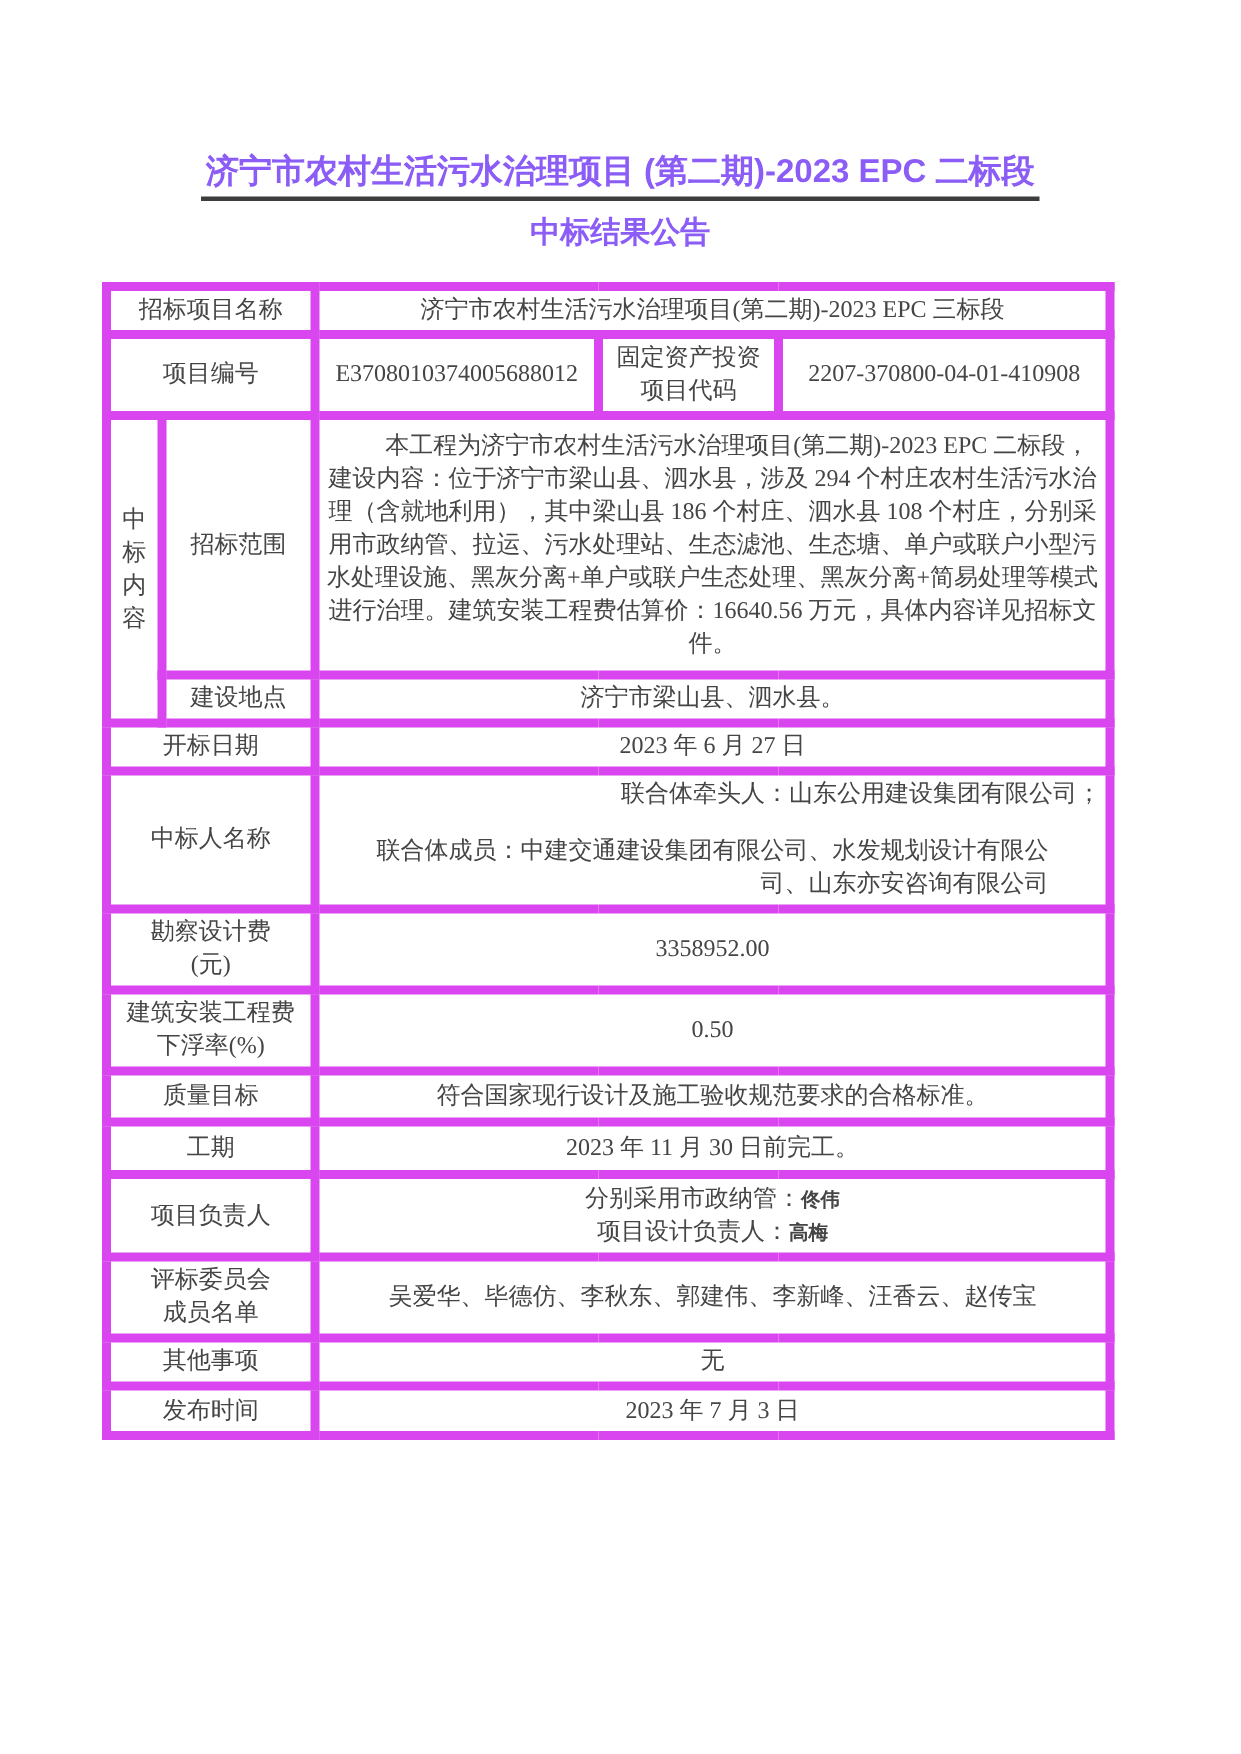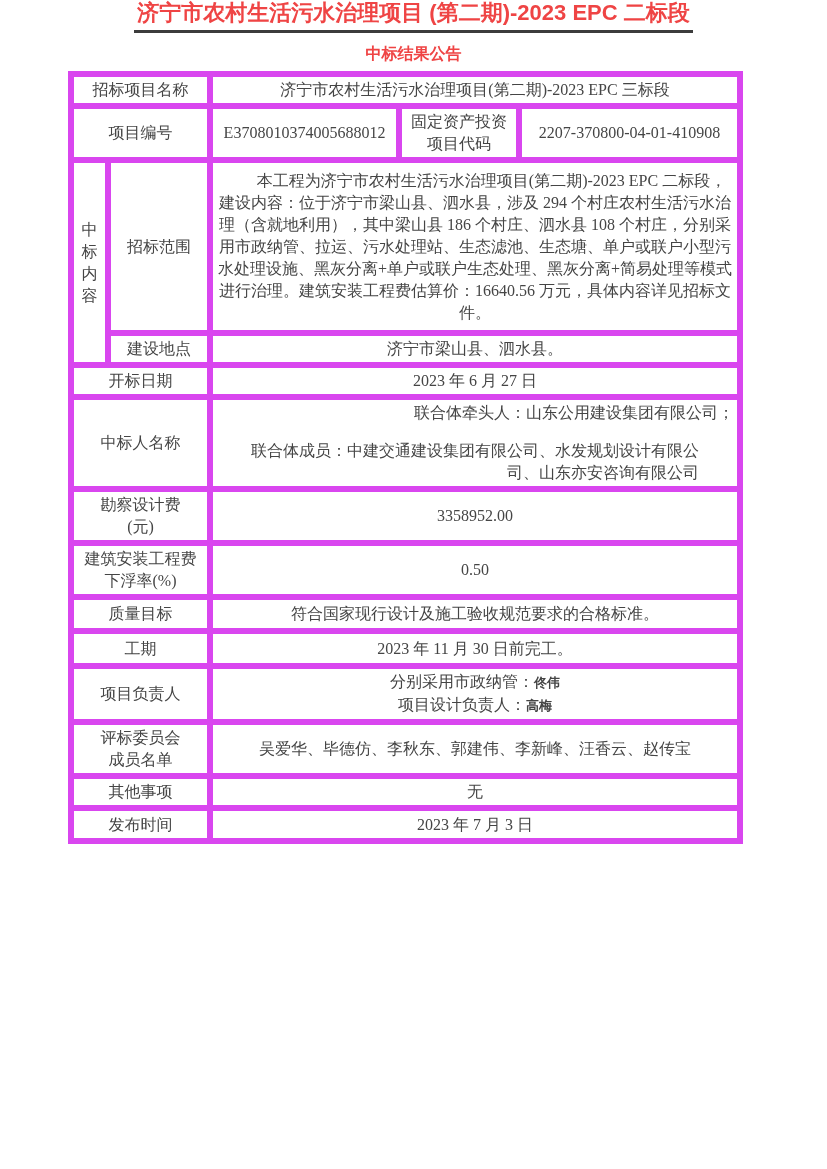--- a/index.html
+++ b/index.html
@@ -10,38 +10,39 @@
   .page {
     position: relative;
     width: 827px;
     height: 1169px;
     background: #ffffff;
     overflow: hidden;
     font-family: "Liberation Serif", "DejaVu Serif", serif;
     color: #454545;
   }
   .doc-titles {
+    padding-top: 101px;
     text-align: center;
     font-family: "Liberation Sans", "DejaVu Sans", sans-serif;
     font-weight: bold;
-    color: #ef4444;
+    color: #8b5cf6;
   }
   .t1 {
     margin: 0;
     font-size: 22px;
     line-height: 26px;
   }
   .t1 .underlined {
     display: inline-block;
     border-bottom: 3px solid #3c3c3c;
     padding: 0 3px 4px 3px;
   }
   .t2 {
-    margin: 8px 0 4px 0;
-    font-size: 16px;
+    margin: 8px 0 20px 0;
+    font-size: 20px;
     line-height: 26px;
   }
   table.award {
     border-collapse: collapse;
     table-layout: fixed;
     width: 669px;
     margin-left: 68px;
   }
   table.award td {
     border: 6px solid #d946ef;

